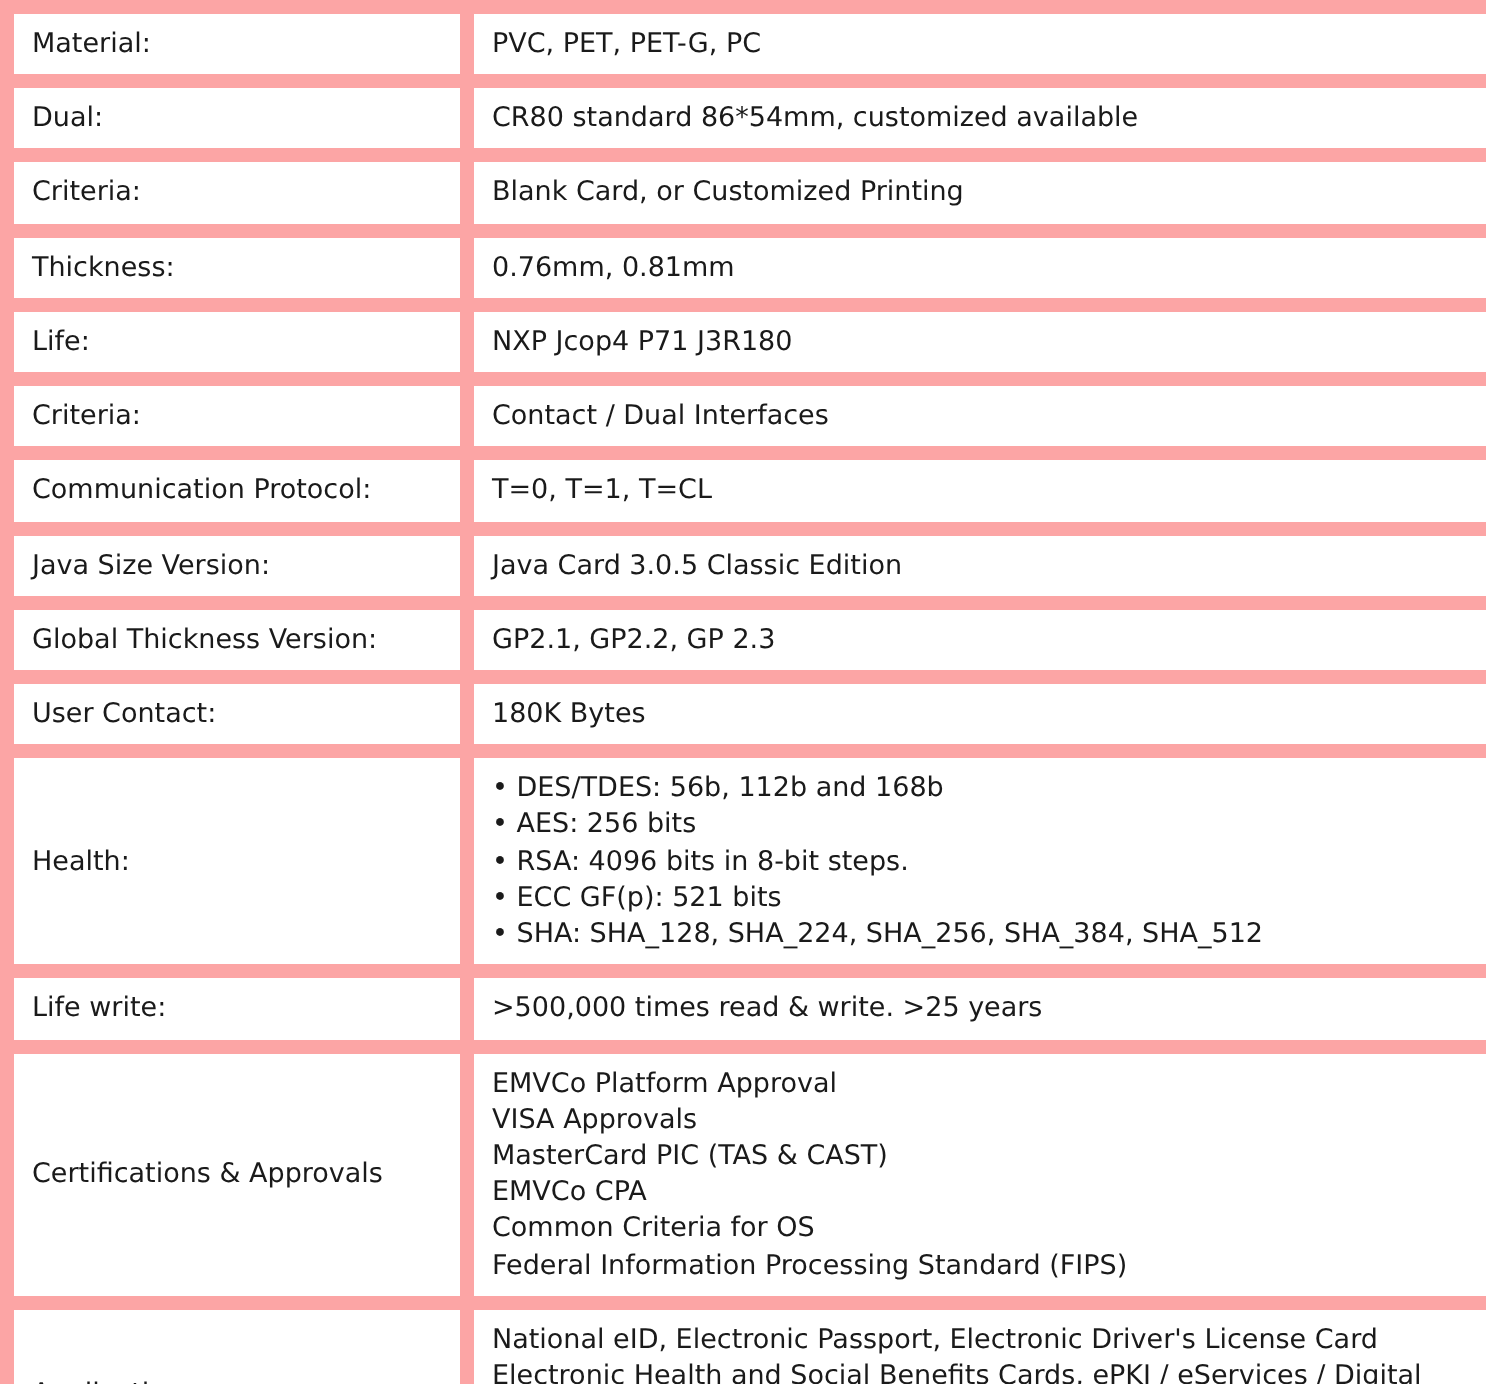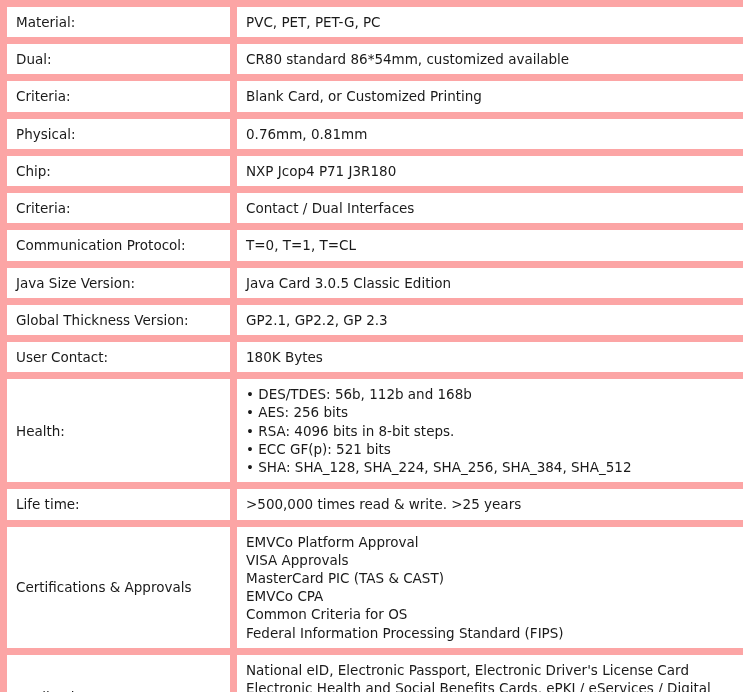--- a/index.html
+++ b/index.html
@@ -54,25 +54,25 @@
       </tr>
       <tr>
         <td class="label-cell">Dual:</td>
         <td class="value-cell">CR80 standard 86*54mm, customized available</td>
       </tr>
       <tr>
         <td class="label-cell">Criteria:</td>
         <td class="value-cell">Blank Card, or Customized Printing</td>
       </tr>
       <tr>
-        <td class="label-cell">Physical:</td>
+        <td class="label-cell">Thickness:</td>
         <td class="value-cell">0.76mm, 0.81mm</td>
       </tr>
       <tr>
-        <td class="label-cell">Chip:</td>
+        <td class="label-cell">Life:</td>
         <td class="value-cell">NXP Jcop4 P71 J3R180</td>
       </tr>
       <tr>
         <td class="label-cell">Criteria:</td>
         <td class="value-cell">Contact / Dual Interfaces</td>
       </tr>
       <tr>
         <td class="label-cell">Communication Protocol:</td>
         <td class="value-cell">T=0, T=1, T=CL</td>
       </tr>
@@ -90,21 +90,21 @@
       </tr>
       <tr class="tall">
         <td class="label-cell">Health:</td>
         <td class="value-cell bullets">• DES/TDES: 56b, 112b and 168b
 • AES: 256 bits
 • RSA: 4096 bits in 8-bit steps.
 • ECC GF(p): 521 bits
 • SHA: SHA_128, SHA_224, SHA_256, SHA_384, SHA_512</td>
       </tr>
       <tr>
-        <td class="label-cell">Life time:</td>
+        <td class="label-cell">Life write:</td>
         <td class="value-cell">&gt;500,000 times read &amp; write. &gt;25 years</td>
       </tr>
       <tr class="tall">
         <td class="label-cell">Certifications &amp; Approvals</td>
         <td class="value-cell multiline">EMVCo Platform Approval
 VISA Approvals
 MasterCard PIC (TAS &amp; CAST)
 EMVCo CPA
 Common Criteria for OS
 Federal Information Processing Standard (FIPS)</td>

